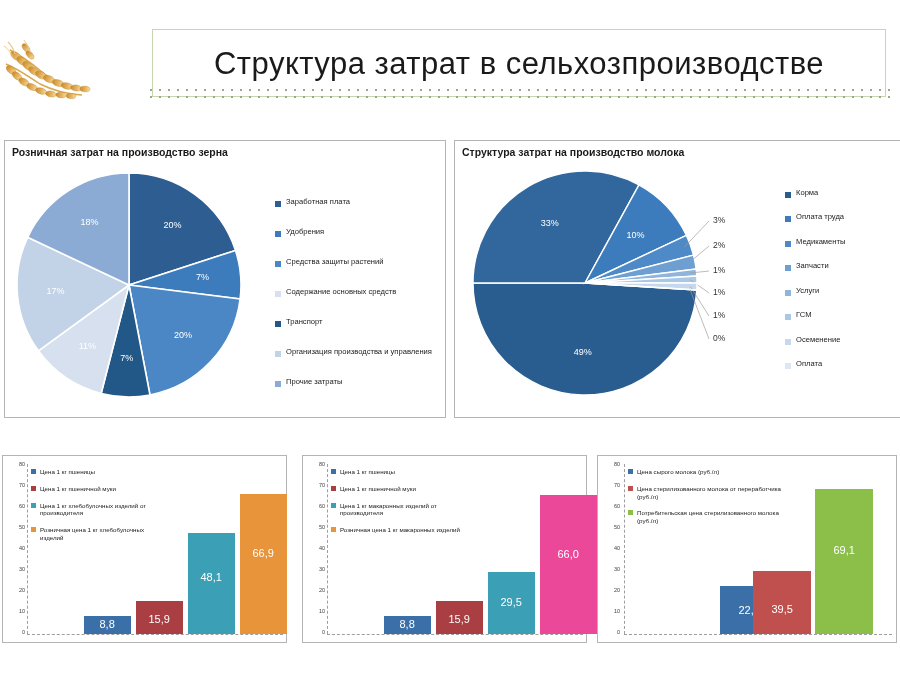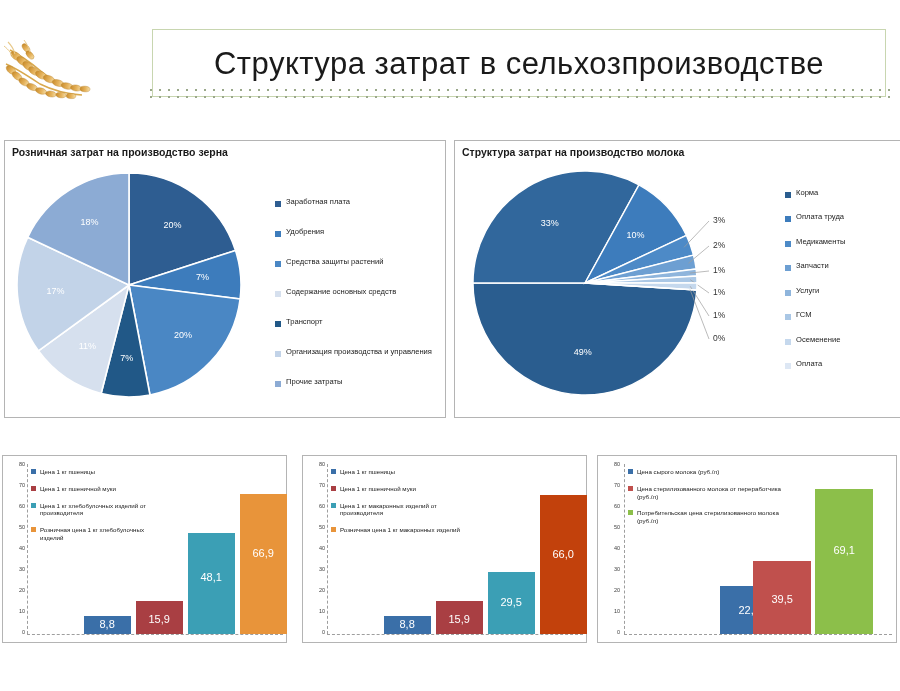--- a/index.html
+++ b/index.html
@@ -420,21 +420,21 @@
   <div class="plot" id="plot-2" style="left:26px; top:10px; width:254px; height:168px;">
       <div class="bar" style="left: 54.61px; width: 47px; height: 18.48px; background: rgb(58, 111, 168);">
         <div class="bar-val" style="top: 2.48px;">8,8</div>
       </div>
       <div class="bar" style="left: 106.61px; width: 47px; height: 33.39px; background: rgb(169, 63, 67);">
         <div class="bar-val" style="top: 12.6882px;">15,9</div>
       </div>
       <div class="bar" style="left: 158.61px; width: 47px; height: 61.95px; background: rgb(59, 159, 181);">
         <div class="bar-val" style="top: 23.541px;">29,5</div>
       </div>
-      <div class="bar" style="left: 210.61px; width: 47px; height: 138.6px; background: #c2410c;">
+      <div class="bar" style="left: 210.61px; width: 57px; height: 138.6px; background: #ec4899;">
         <div class="bar-val" style="top: 52.668px;">66,0</div>
       </div>
     </div>
   <div class="bar-legend" id="blegend-2" style="left:28px; top:12px; width:135px;">
       <div class="li">
         <span class="sw" style="background: rgb(58, 111, 168);"></span>
         <span>Цена 1 кг пшеницы</span>
       </div>
       <div class="li">
         <span class="sw" style="background: rgb(169, 63, 67);"></span>
@@ -462,21 +462,21 @@
       <div style="top: 126px;">20</div>
       <div style="top: 147px;">10</div>
       <div style="top: 168px;">0</div>
     </div>
   <div class="axis-line" style="left:26px; top:8px; height:170px;"></div>
   <div class="axis-base" style="left:26px; top:178px; width:268px;"></div>
   <div class="plot" id="plot-3" style="left:28px; top:10px; width:266px; height:168px;">
       <div class="bar" style="left: 65.17px; width: 58px; height: 48.09px; background: rgb(58, 111, 168); margin-left: 29px;">
         <div class="bar-val" style="top: 18.2742px;">22,9</div>
       </div>
-      <div class="bar" style="left: 127.17px; width: 58px; height: 73px; background: rgb(192, 80, 77);">
+      <div class="bar" style="left: 127.17px; width: 58px; height: 63px; background: rgb(192, 80, 77);">
         <div class="bar-val" style="top: 31.521px;">39,5</div>
       </div>
       <div class="bar" style="left: 189.17px; width: 58px; height: 145.11px; background: rgb(140, 191, 74);">
         <div class="bar-val" style="top: 55.1418px;">69,1</div>
       </div>
     </div>
   <div class="bar-legend" id="blegend-3" style="left:30px; top:12px; width:160px;">
       <div class="li">
         <span class="sw" style="background: rgb(58, 111, 168);"></span>
         <span>Цена сырого молока (руб./л)</span>

